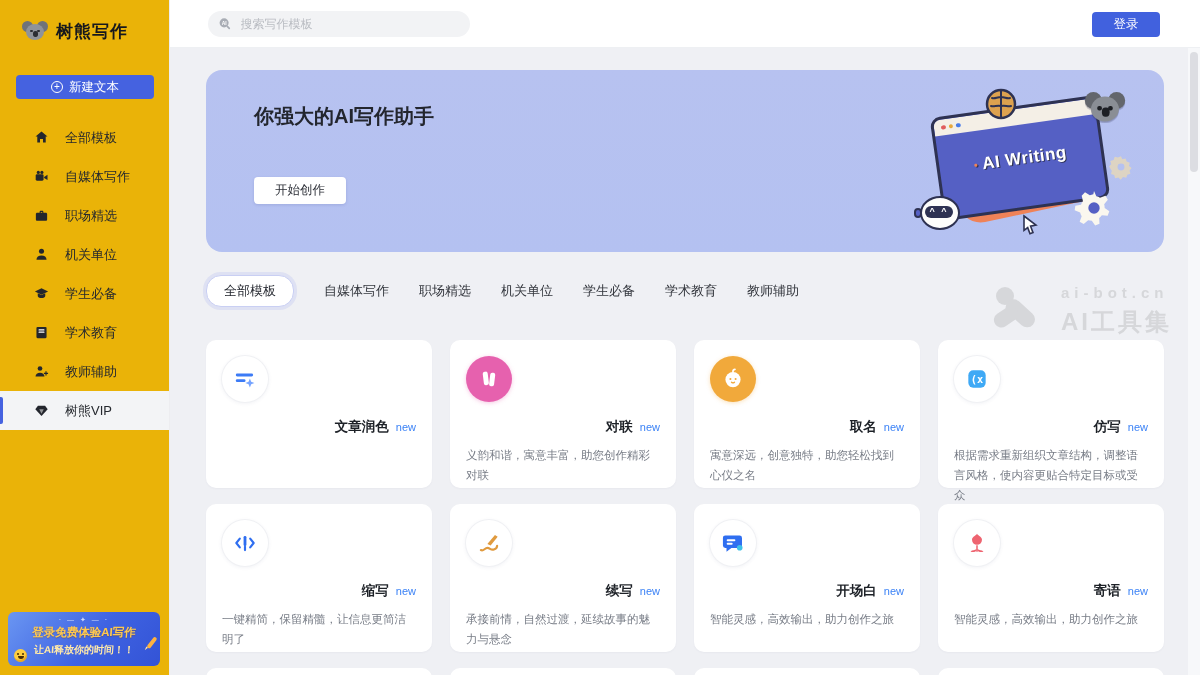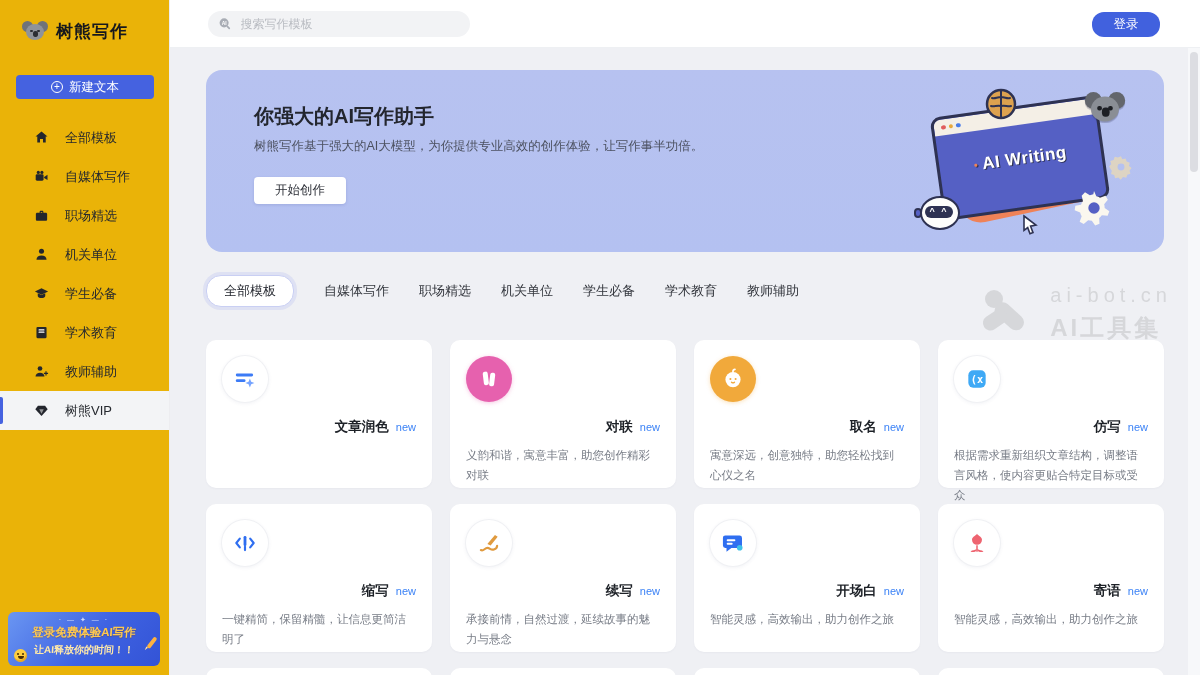--- a/index.html
+++ b/index.html
@@ -52,21 +52,21 @@
 
   
   .topbar { position:absolute; left:170px; right:0; top:0; height:48px; background:#fff;
     border-bottom:1px solid #eef0f3; z-index:4; }
   .search { position:absolute; left:38px; top:11px; width:262px; height:26px; background:#f2f3f5;
     border-radius:13px; display:flex; align-items:center; padding:0 10px; gap:8px;justify-content:space-between; }
   .search input { border:none; outline:none; background:transparent; font-size:12px; color:#333;
     width:100%; font-family:inherit; }
   .search input::placeholder { color:#b9bcc2; }
   .login { position:absolute; right:40px; top:12px; width:68px; height:25px; background:#4161de;
-    border:none; border-radius:12px; color:#fff; font-size:12.5px; cursor:pointer; }
+    border:none; border-radius:4px; color:#fff; font-size:12.5px; cursor:pointer; }
 
   
   .content { position:absolute; left:170px; top:48px; right:0; bottom:0; background:#eff0f4; overflow:hidden; }
   .inner { position:relative; width:958px; margin:0 0 0 36px; }
 
   .hero { position:relative; margin-top:22px; height:182px; border-radius:16px;
     background:linear-gradient(180deg,#b7c2f0 0%,#b4c1f1 100%); overflow:hidden; }
   .hero-title { position:absolute; left:48px; top:33px; font-size:20px; font-weight:bold; color:#23262e; }
   .hero-sub { position:absolute; left:48px; top:68px; font-size:12.5px; color:#4c5160; }
   .hero-cta { position:absolute; left:48px; top:107px; width:92px; height:27px; background:#fff;
@@ -96,21 +96,21 @@
   .illus .cursor { position:absolute; left:94px; bottom:2px; }
 
   
   .tabs { display:flex; align-items:center; gap:30px; margin-top:24px; height:30px; }
   .tab { font-size:13px; color:#33363d; cursor:pointer; white-space:nowrap; }
   .tab.active { background:#fff; border:1px solid #c9cff3; box-shadow:0 0 0 3px rgba(170,180,240,.25);
     border-radius:15px; padding:6px 17px; color:#23262e; }
 
   .watermark { position:absolute; right:-8px; top:214px; display:flex; align-items:center; gap:10px;
     color:#d6d7da; pointer-events:none; }
-  .wm-text .wm1 { font-size:20px; font-weight:normal; letter-spacing:5px; }
+  .wm-text .wm1 { font-size:15px; font-weight:bold; letter-spacing:5px; }
   .wm-text .wm2 { font-size:24px; font-weight:bold; letter-spacing:3px; margin-top:5px; }
 
   
   .grid { display:grid; grid-template-columns:repeat(4,1fr); gap:16px 18px; margin-top:34px; }
   .card { background:#fff; border-radius:10px; padding:16px 16px 14px; height:148px; position:relative;
     box-shadow:0 1px 2px rgba(40,50,90,.04); cursor:pointer; }
   .icon-wrap { width:46px; height:46px; border-radius:50%; background:#fff;
     box-shadow:0 0 0 1px #f0f1f4, 0 1px 4px rgba(60,70,120,.10); display:flex; align-items:center; justify-content:center; }
   .icon-wrap.solid-pink { background:#e661ae; box-shadow:0 1px 4px rgba(230,97,174,.35); }
   .icon-wrap.solid-orange { background:#f1a93b; box-shadow:0 1px 4px rgba(241,169,59,.35); }
@@ -225,21 +225,20 @@
     <input type="text" placeholder="搜索写作模板" style="">
   </div>
   <button class="login">登录</button>
 </header>
 
 <main class="content">
   <div class="inner">
 
     <section class="hero">
       <div class="hero-title">你强大的AI写作助手</div>
-      <div class="hero-sub">树熊写作基于强大的AI大模型，为你提供专业高效的创作体验，让写作事半功倍。</div>
       <button class="hero-cta">开始创作</button>
 
       <div class="illus">
         <div class="blob"></div>
         <div class="win">
           <div class="bar">
             <span class="dot" style="background:#e05d5d"></span>
             <span class="dot" style="background:#e8a93c"></span>
             <span class="dot" style="background:#4a7de8"></span>
           </div>

